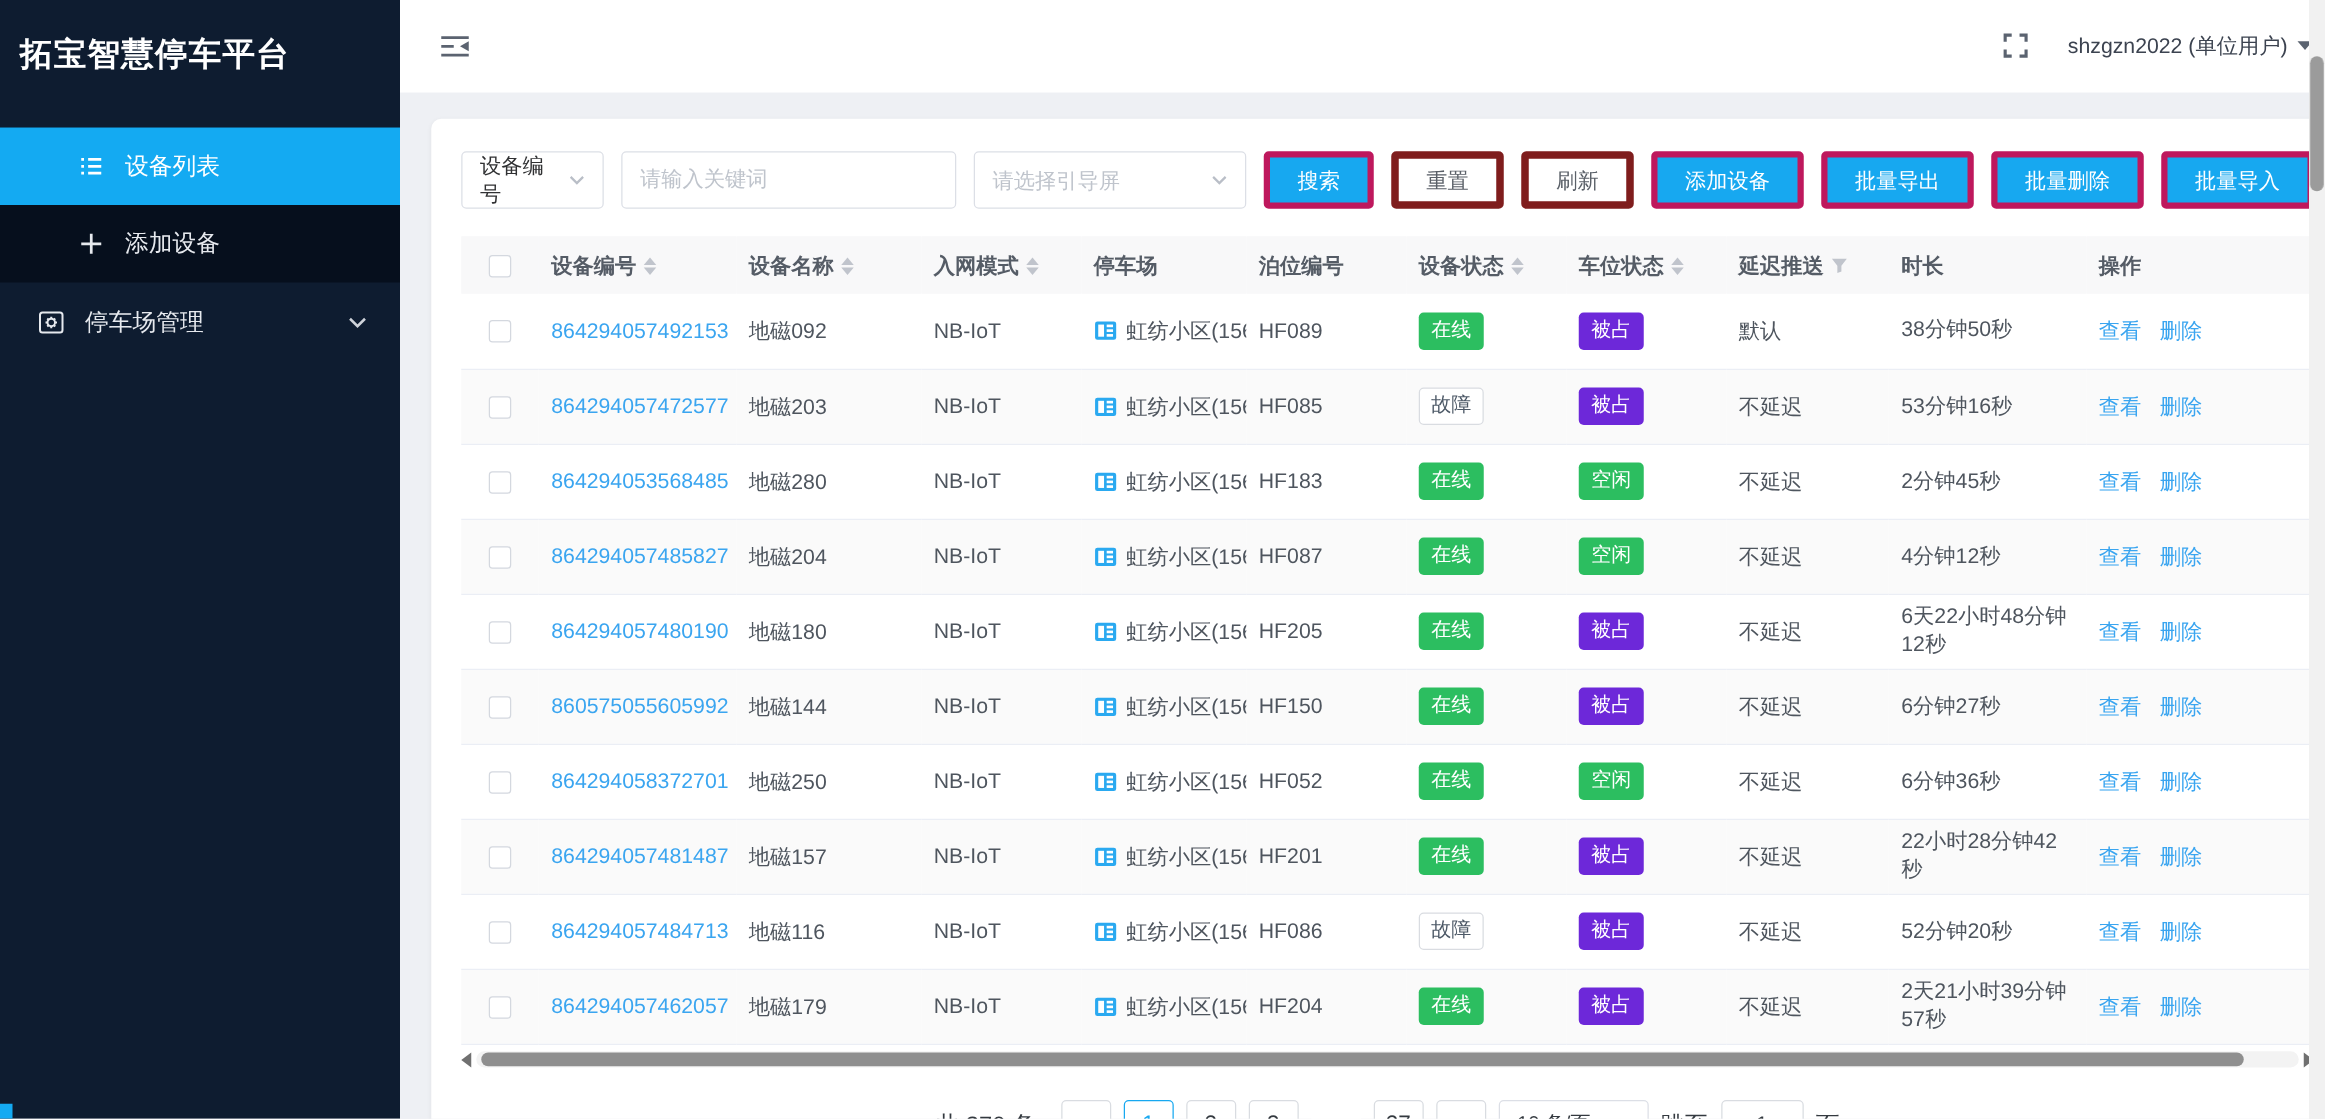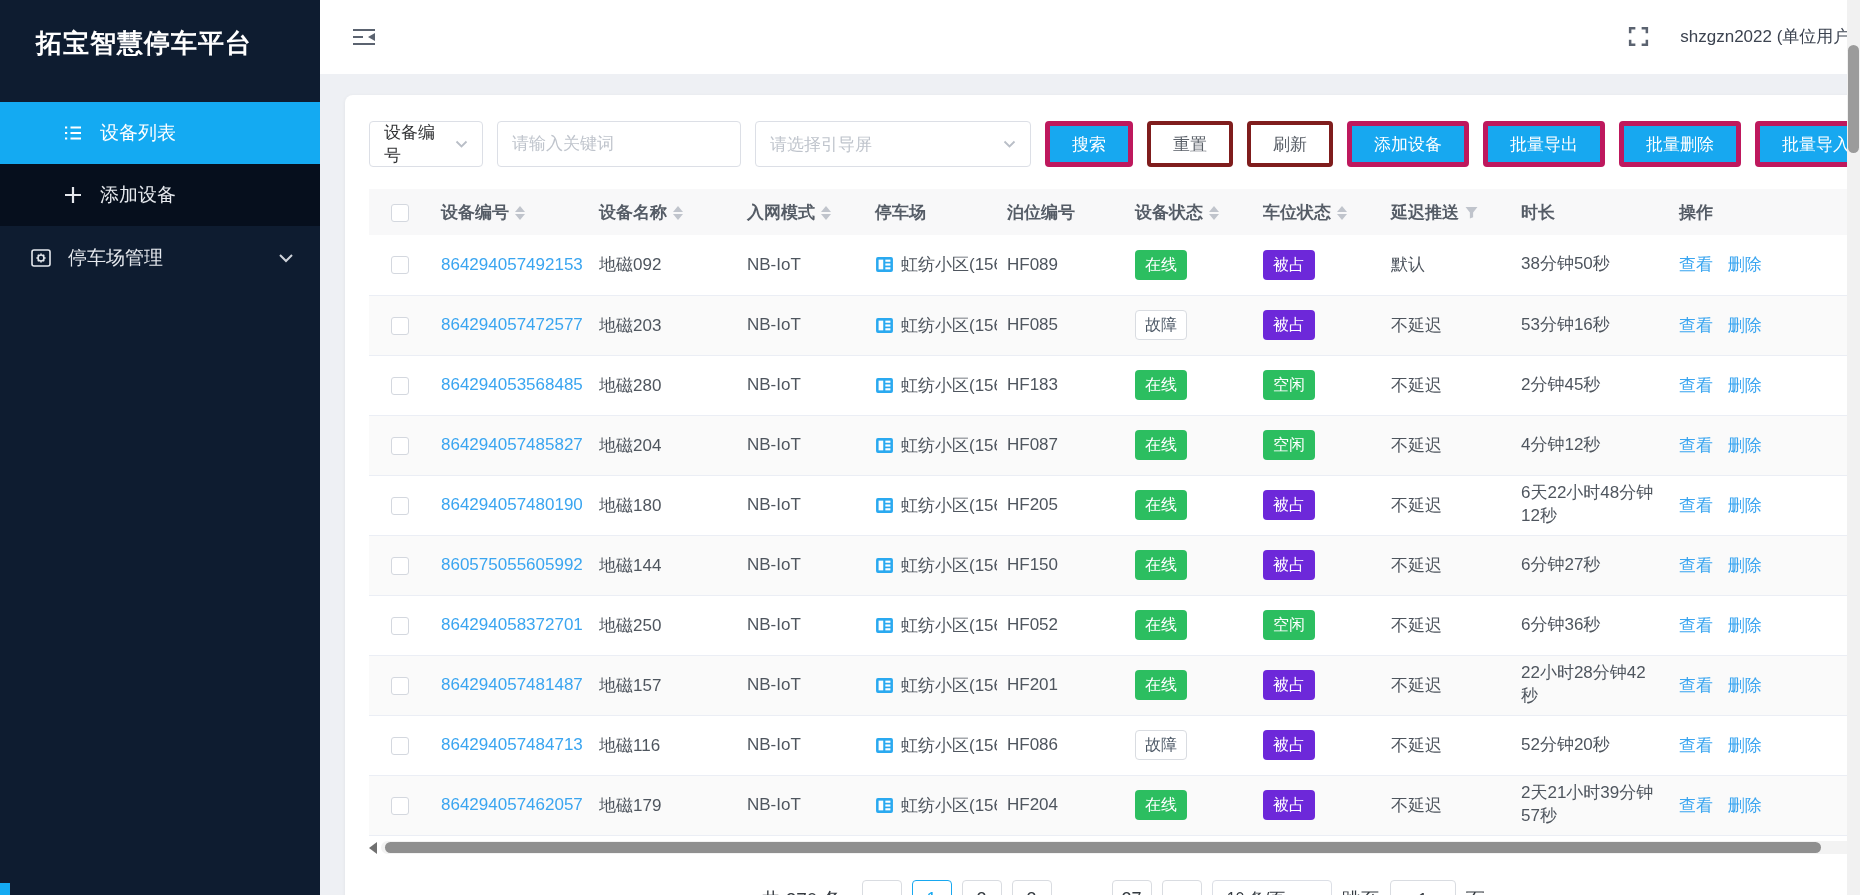--- a/index.html
+++ b/index.html
@@ -1,21 +1,21 @@
 <!DOCTYPE html>
 <html><head>
 <meta charset="utf-8">
 <style>
   * { margin:0; padding:0; box-sizing:border-box; }
   html,body { width:1860px; height:895px; overflow:hidden; font-family:"Liberation Sans", sans-serif; background:#eef0f4; }
   .app { display:flex; width:1860px; height:895px; }
 
   
   .sidebar { width:320px; height:895px; background:#0e1c30; flex-shrink:0; position:relative; z-index:3; }
-  .logo { height:86px; display:flex; align-items:center; padding-left:36px; font-size:26px; font-weight:bold; color:#ffffff; letter-spacing:1px; }
+  .logo { height:86px; display:flex; align-items:center; padding-left:16px; font-size:26px; font-weight:bold; color:#ffffff; letter-spacing:1px; }
   .menu { margin-top:16px; }
   .menu-item { display:flex; align-items:center; height:64px; padding:0 26px 0 30px; font-size:19px; color:#e6e9ee; cursor:pointer; }
   .menu-item .mi-icon { display:inline-flex; margin-right:16px; }
   .menu-item .chev { margin-left:auto; display:inline-flex; }
   .submenu { background:#060f1d;text-align:right; }
   .submenu .menu-item { padding-left:62px; height:62px; }
   .submenu .menu-item.active { background:#14aaf2; color:#fff; }
   .side-indicator { position:absolute; left:0; bottom:0; width:10px; height:12px; background:#14aaf2; }
 
   
@@ -26,26 +26,26 @@
   .caret-down { width:0; height:0; border-left:6px solid transparent; border-right:6px solid transparent; border-top:7px solid #5b6370; }
 
   .content { flex:1; padding:21px 37px 0 25px; }
   .card { background:#ffffff; border-radius:8px; padding:26px 24px; height:860px; box-shadow:0 1px 4px rgba(0,0,0,0.06); }
 
   
   .filter-row { display:flex; align-items:center; gap:14px; }
   .select-box { height:46px; border:1px solid #dcdfe6; border-radius:4px; background:#fff; display:flex; align-items:center; padding:0 14px; font-size:17px; color:#303133; cursor:pointer; }
   .select-box .sel-chev { margin-left:auto; display:inline-flex; padding-left:12px; }
   .sb-field { width:114px; }
-  .sb-screen { width:276px; color:#bfc4cc; }
-  .text-input { width:244px; height:46px; border:1px solid #dcdfe6; border-radius:4px; padding:0 14px; font-size:17px; color:#303133; outline:none; }
+  .sb-screen { width:218px; color:#bfc4cc; }
+  .text-input { width:268px; height:46px; border:1px solid #dcdfe6; border-radius:4px; padding:0 14px; font-size:17px; color:#303133; outline:none; }
   .text-input::placeholder { color:#bfc4cc; }
   .btn { height:46px; padding:0 22px; border-radius:4px; font-size:17px; cursor:pointer; white-space:nowrap; }
   .btn-blue { background:#17a8f0; border:5px solid #be185d; color:#ffffff; }
-  .btn-plain { background:#ffffff; border:4px solid #7f1d1d; color:#5a6068; }
+  .btn-plain { background:#ffffff; border:6px solid #7f1d1d; color:#5a6068; }
   .spacer { margin-left:auto; }
 
   
   table { width:100%; border-collapse:collapse; table-layout:fixed; margin-top:22px; }
   thead th { background:#f8f8f9; height:46px; font-size:17px; color:#555c66; font-weight:bold; text-align:left; padding:0 10px; white-space:nowrap; }
   tbody td { height:60px; border-bottom:1px solid #ebeef5; font-size:17px; color:#4e555e; padding:0 10px; white-space:nowrap; overflow:hidden; }
   tbody tr:nth-child(even) { background:#fafafa; }
   .col-check { width:62px; text-align:center; }
   td.col-check, th.col-check { text-align:center; padding:0; }
   .checkbox { display:inline-block; width:18px; height:18px; border:1px solid #d4d8df; border-radius:3px; background:#fff; vertical-align:middle; cursor:pointer; }

